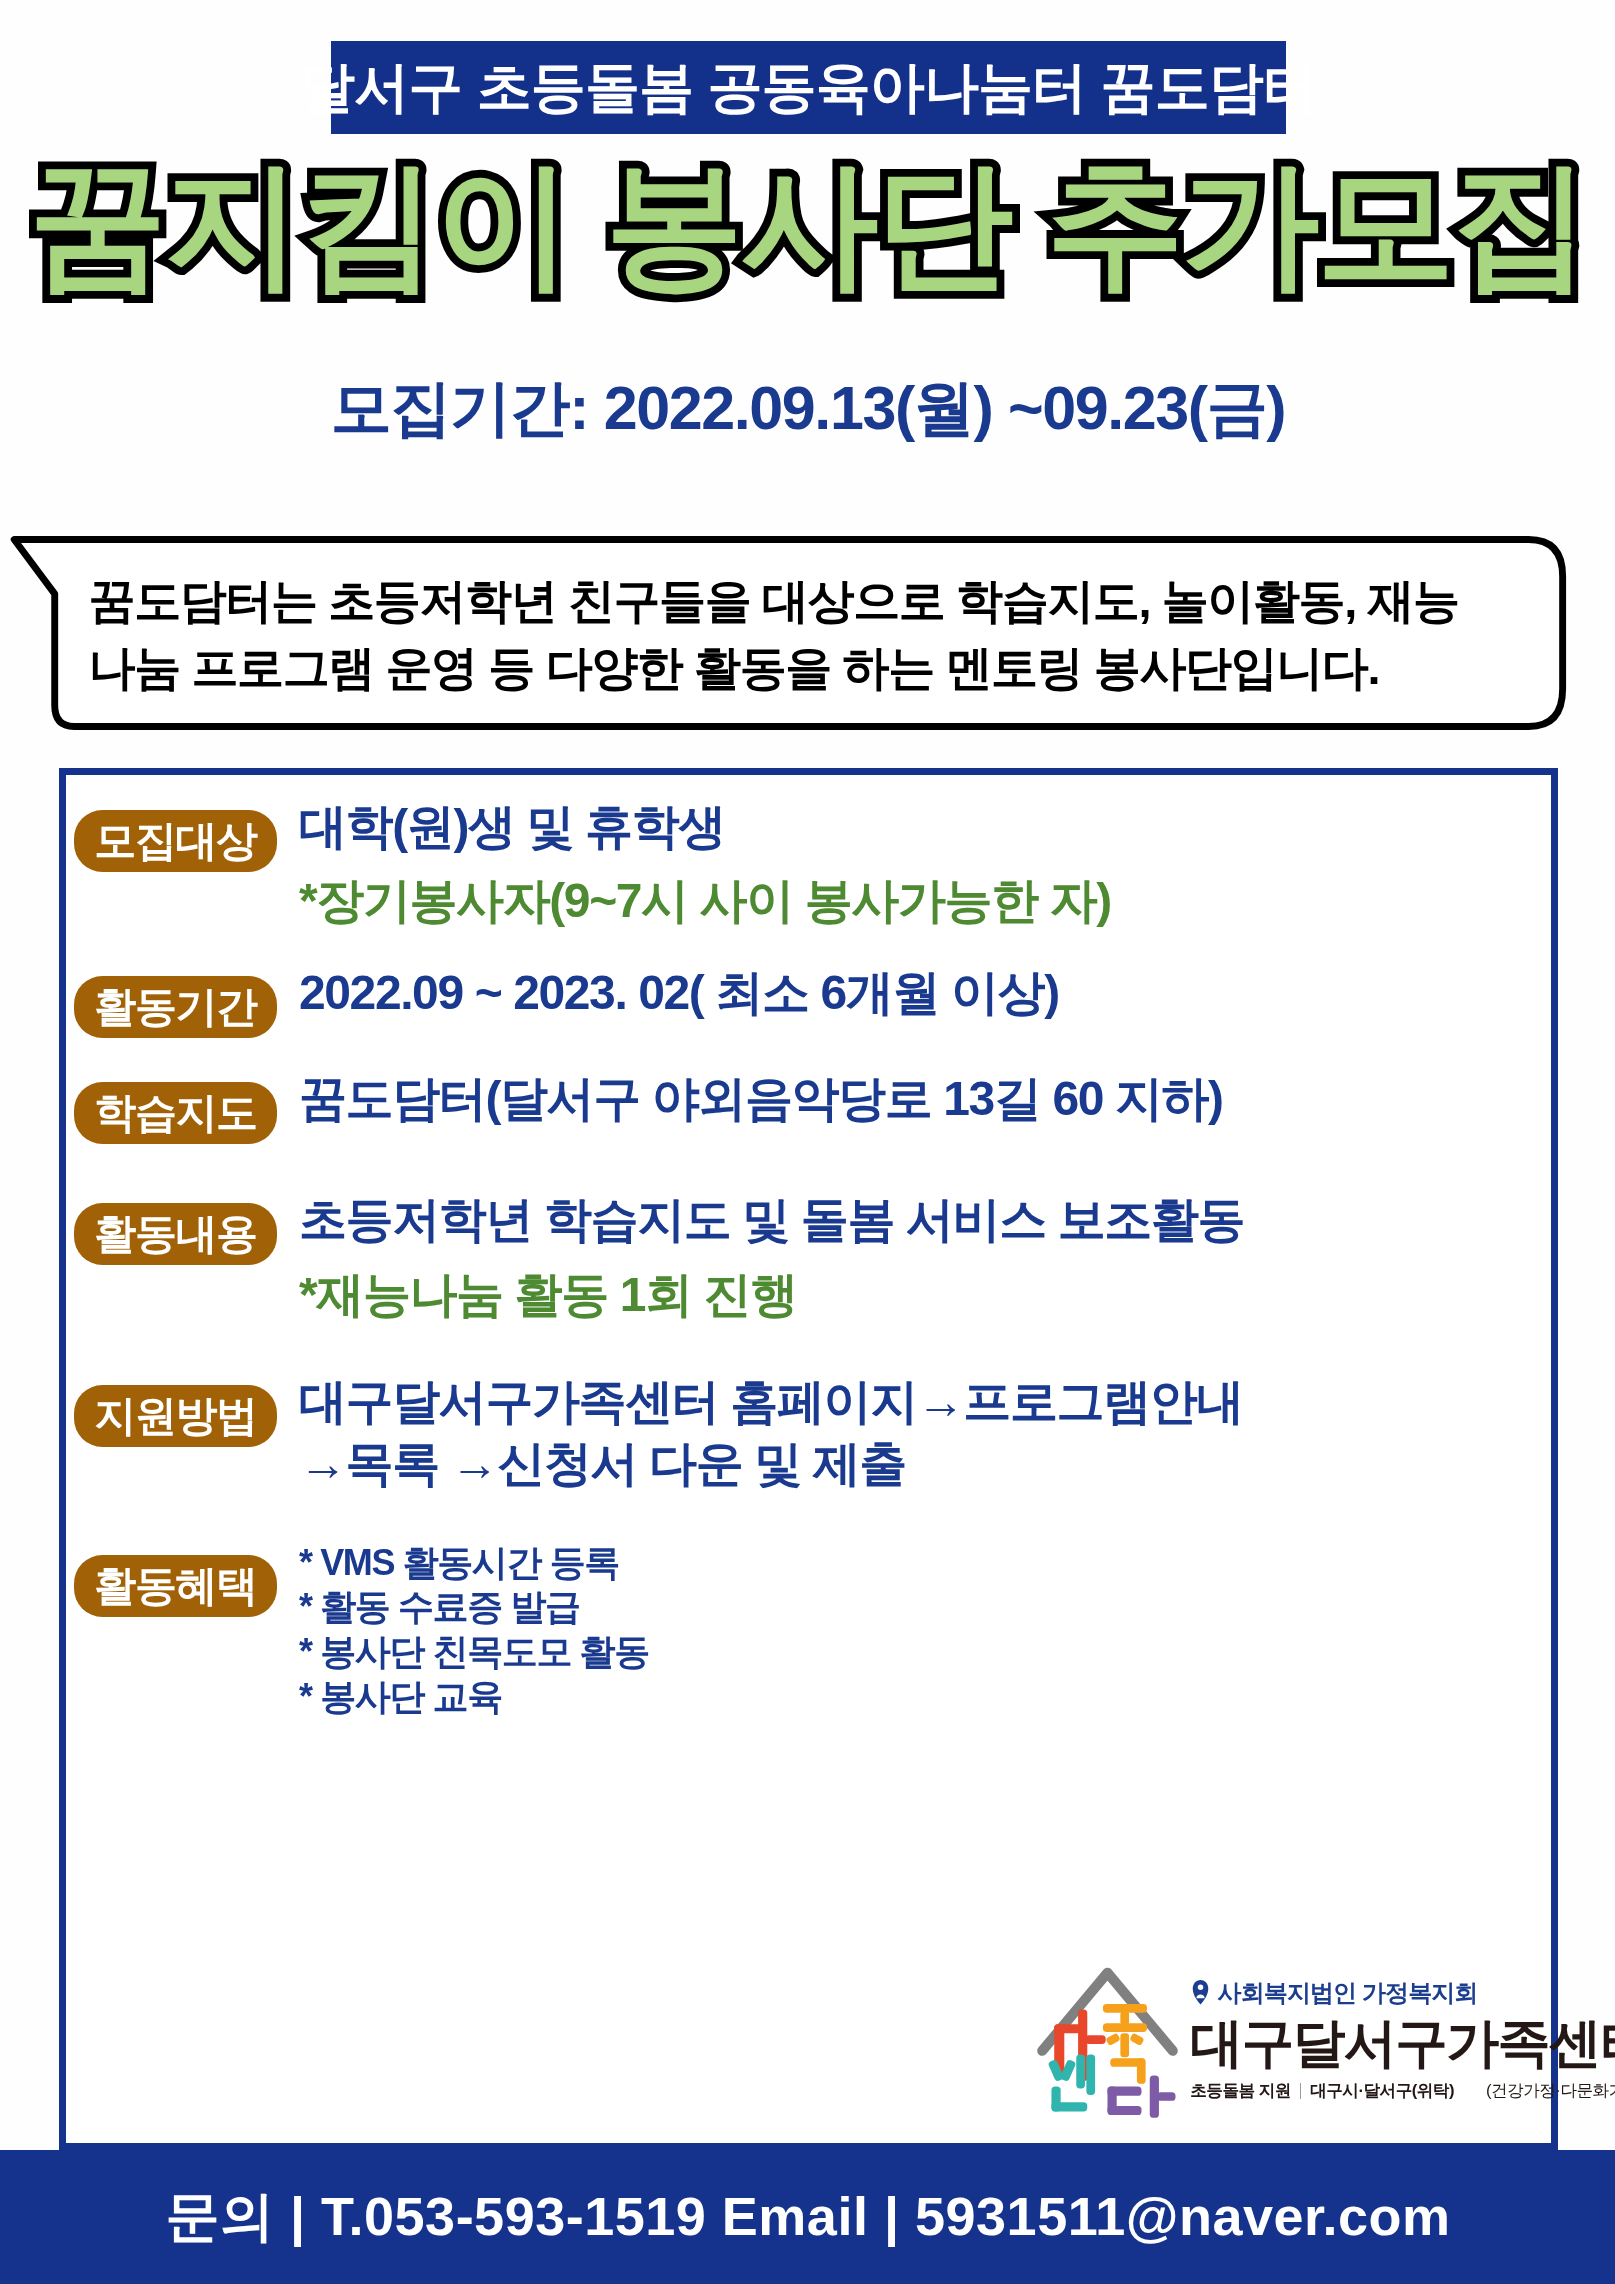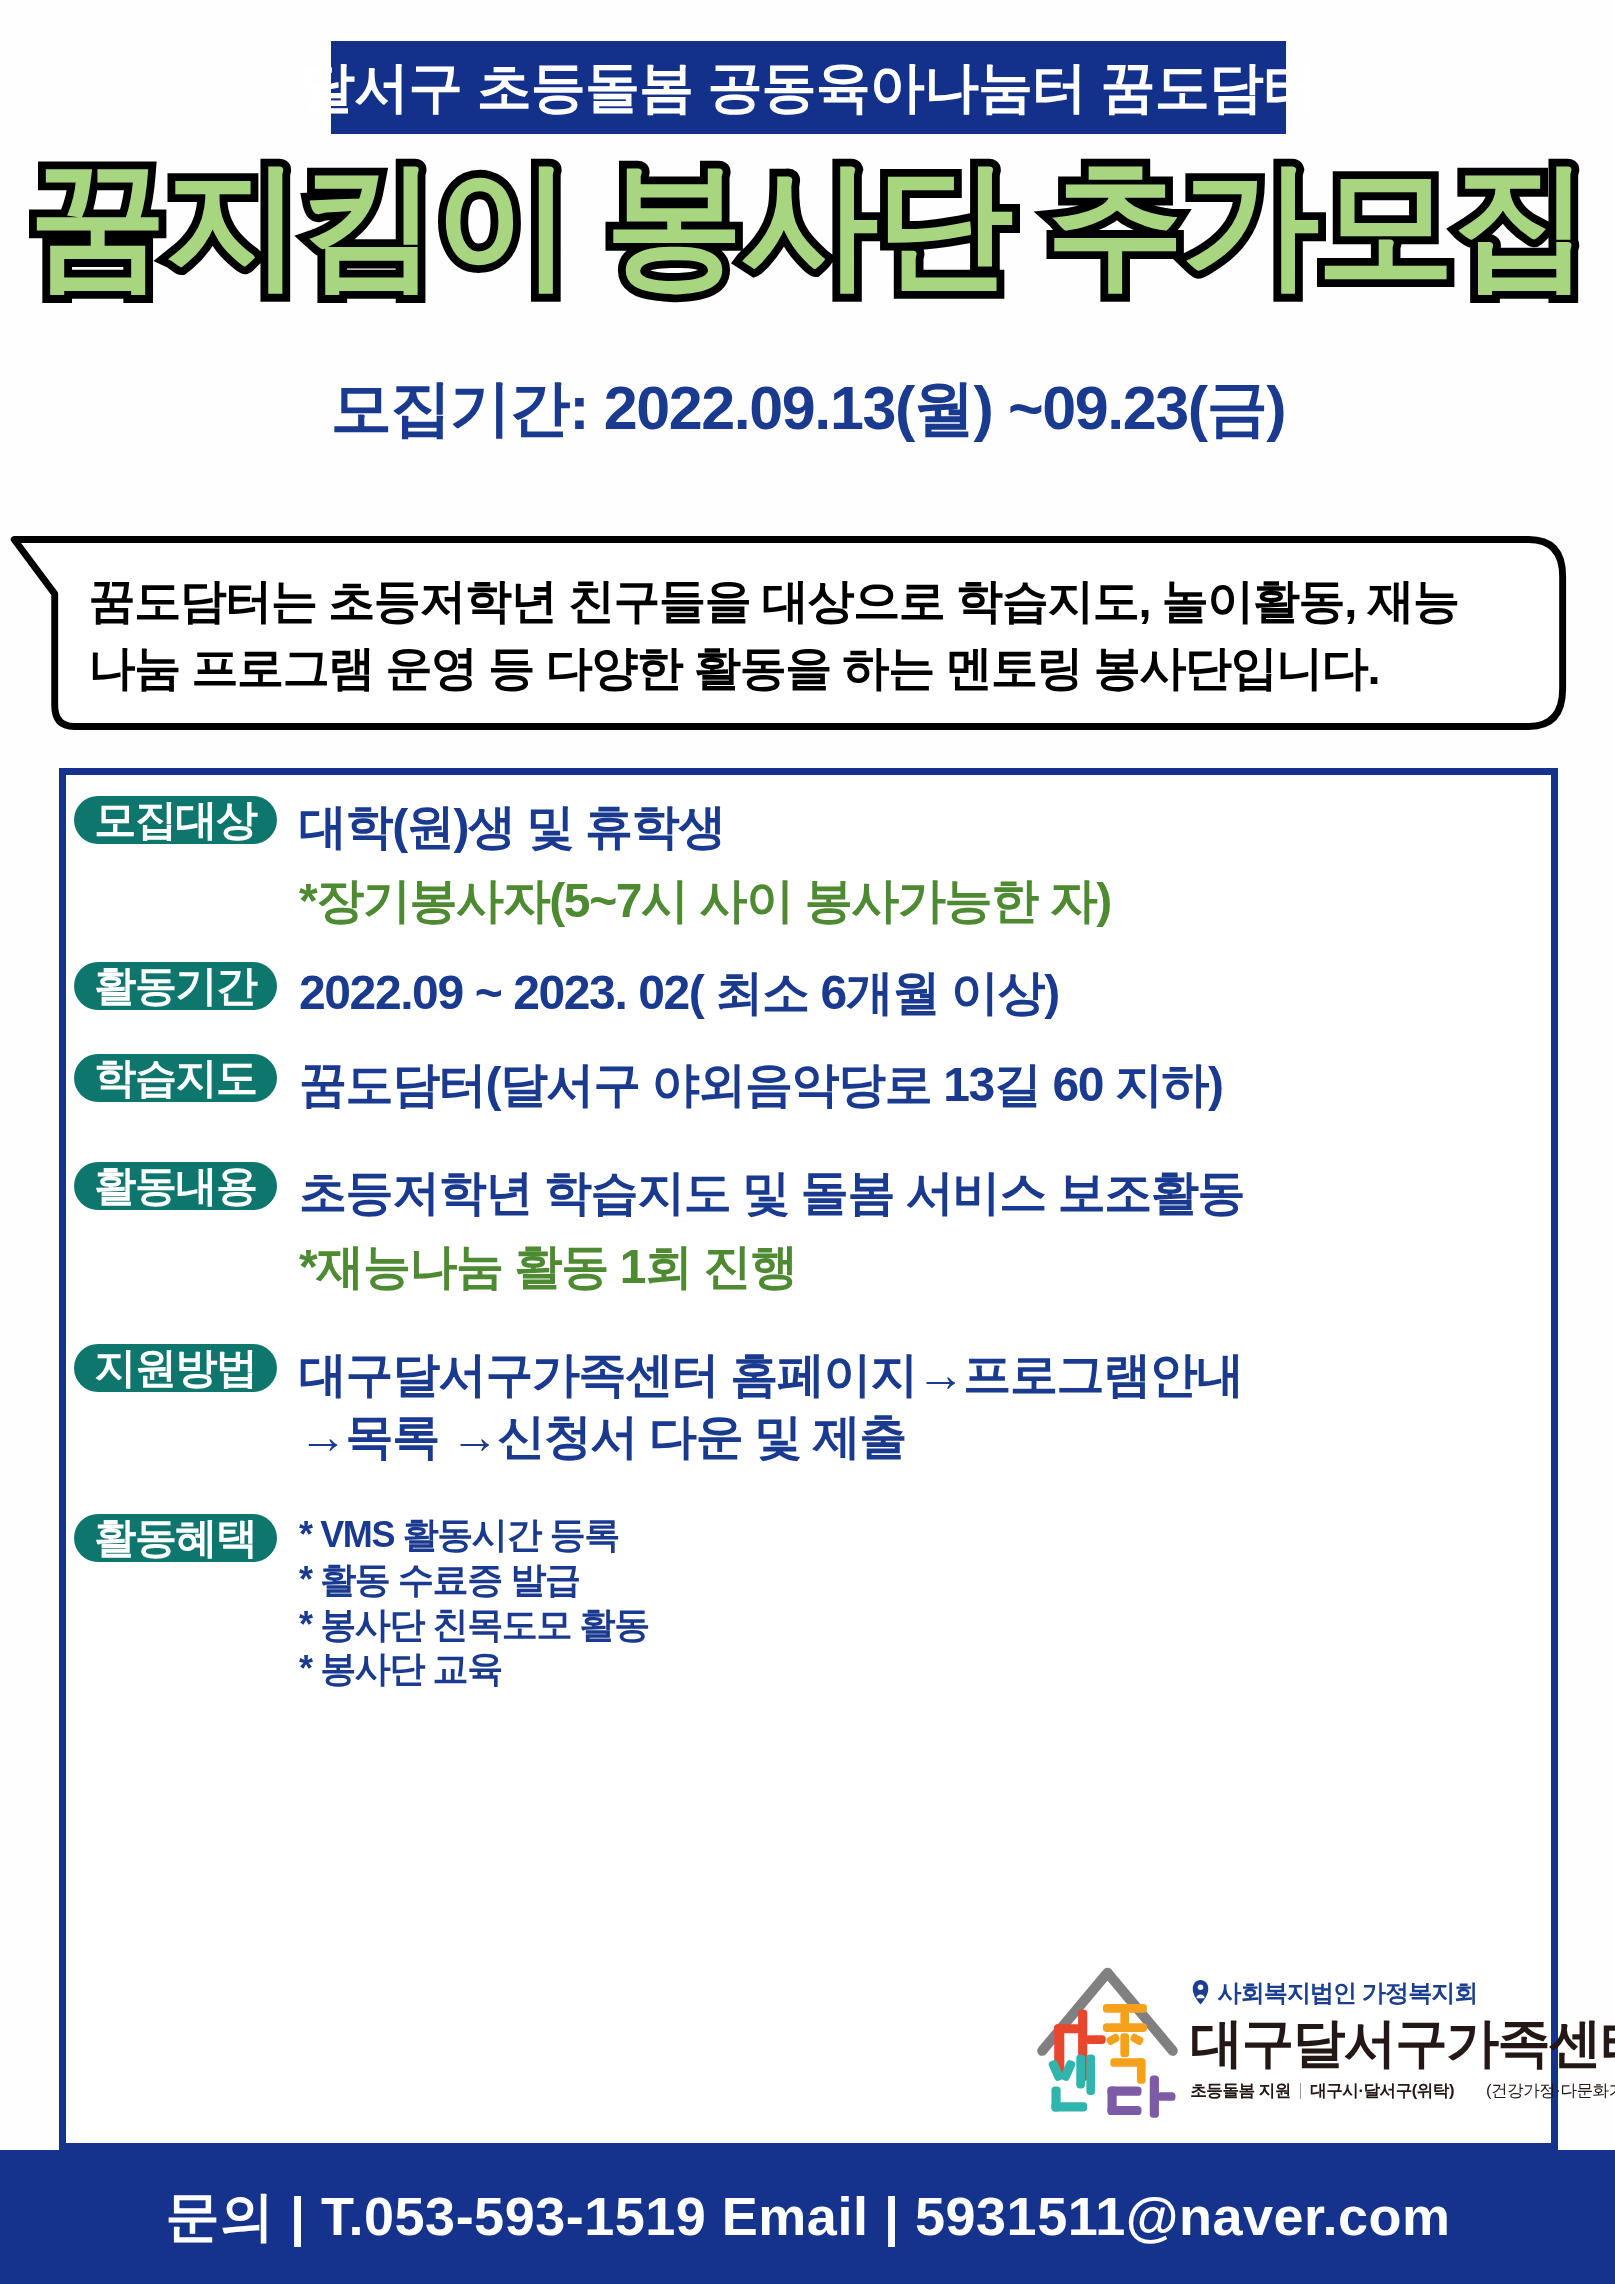--- a/index.html
+++ b/index.html
@@ -116,32 +116,32 @@
     width: 1473px;
   }
   .row {
     display: flex;
     align-items: flex-start;
     margin-bottom: 15.7px;
   }
   .pill {
     flex: 0 0 auto;
     width: 203px;
-    height: 48px;
+    height: 62px;
     border-radius: 28.5px;
-    background: #0f766e;
+    background: #a16207;
     color: #ffffff;
     font-size: 42px;
     font-weight: 700;
     letter-spacing: -1.4px;
     display: flex;
     align-items: center;
     justify-content: center;
     margin-right: 22px;
-    margin-top: 1px;
+    margin-top: 15px;
   }
   .row-body {
     flex: 1 1 auto;
     padding-top: 0.9px;
   }
   .line {
     font-size: 48px;
     font-weight: 700;
     letter-spacing: -1.4px;
     line-height: 1.30;
@@ -273,21 +273,21 @@
   </div>
 
   <div class="content-box"></div>
 
   <div class="rows">
 
     <div class="row">
       <div class="pill">모집대상</div>
       <div class="row-body">
         <div class="line">대학(원)생 및 휴학생</div>
-        <div class="line note gap">*장기봉사자(5~7시 사이 봉사가능한 자)</div>
+        <div class="line note gap">*장기봉사자(9~7시 사이 봉사가능한 자)</div>
       </div>
     </div>
     <div class="row-spacer-sm"></div>
 
     <div class="row">
       <div class="pill">활동기간</div>
       <div class="row-body">
         <div class="line">2022.09 ~ 2023. 02( 최소 6개월 이상)</div>
       </div>
     </div>

